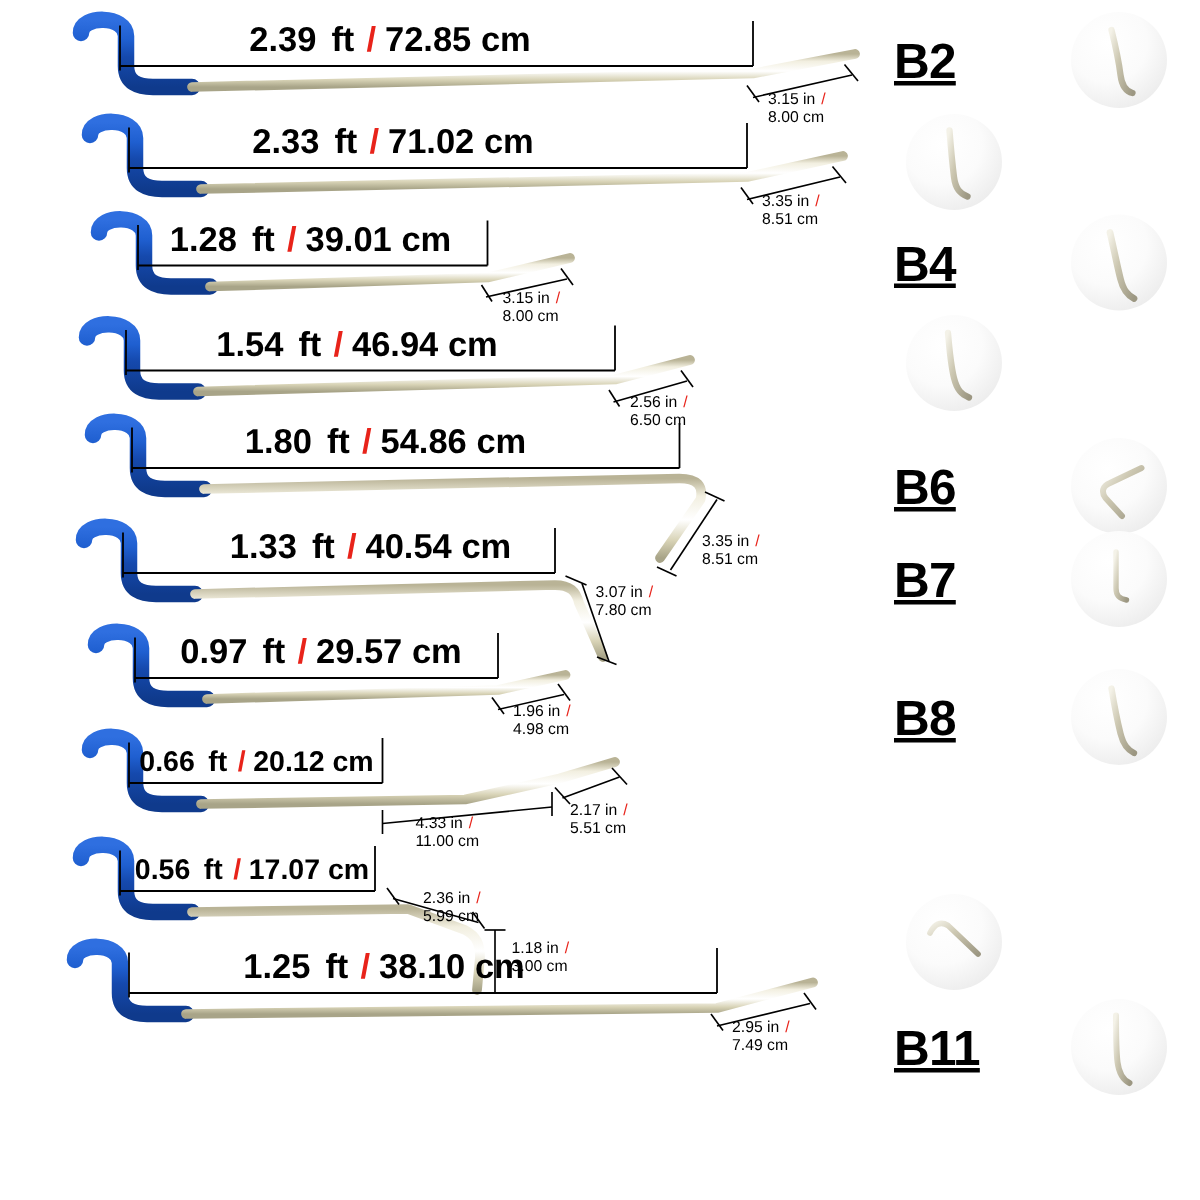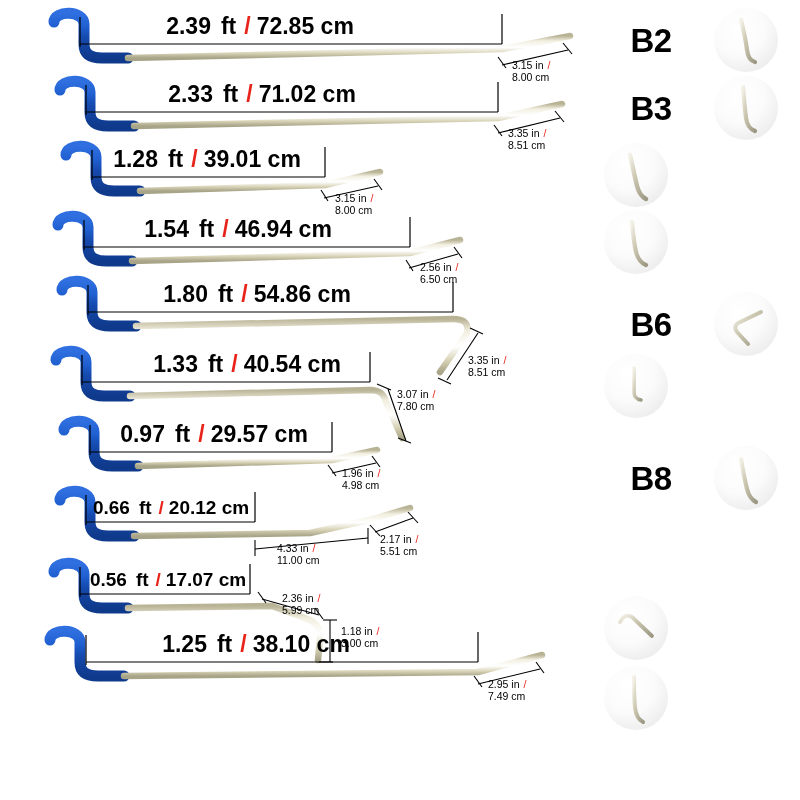--- a/index.html
+++ b/index.html
@@ -9,24 +9,24 @@
     font-family:"Liberation Sans", sans-serif;
     overflow:hidden;
     position:relative;
   }
   #stage{position:absolute;inset:0;width:794px;height:800px;margin-left:10px;}
   #svgRoot{position:absolute;left:0;top:0;width:800px;height:800px;}
 
   .labelcol{position:absolute;left:586px;top:0;width:214px;height:800px;}
   .lbl-row{position:absolute;left:0;width:214px;height:40px;display:flex;align-items:center;}
   .lbl-text{
-    width:110px;text-align:center;
+    width:110px;
     font-size:33px;font-weight:bold;color:#000;
     font-family:"Liberation Sans", sans-serif;
-    letter-spacing:-0.5px;line-height:1;
+    letter-spacing:-0.5px;line-height:1;text-decoration:underline;
   }
   .thumb{
     position:relative;width:64px;height:64px;border-radius:50%;
     background:radial-gradient(circle at 38% 32%, #ffffff 0%, #fbfbfb 45%, #ededed 78%, #e2e2e2 100%);
     margin-left:8px;flex:0 0 auto;
   }
   .thumb svg{position:absolute;left:0;top:0;width:64px;height:64px;}
 </style>
 </head>
 <body>
@@ -336,29 +336,29 @@
     <div class="lbl-row" style="top:20px">
       <div class="lbl-text">B2</div>
       <div class="thumb">
         <svg viewBox="0 0 64 64">
             <path d="M27,12 C30,24 32,34 33,42 C34,50 37,53 41,54" stroke="url(#thumbRod)" stroke-width="4.2" fill="none" stroke-linecap="round"></path>
           </svg>
       </div>
     </div>
 
     <div class="lbl-row" style="top:88px">
-      <div class="lbl-text">B3</div>
       <div class="thumb">
         <svg viewBox="0 0 64 64">
             <path d="M29,11 C30,24 31,34 32,42 C33,50 36,53 41,55" stroke="url(#thumbRod)" stroke-width="4.2" fill="none" stroke-linecap="round"></path>
           </svg>
       </div>
     </div>
 
     <div class="lbl-row" style="top:155px">
+      <div class="lbl-text">B4</div>
       <div class="thumb">
         <svg viewBox="0 0 64 64">
             <path d="M26,12 C29,25 31,35 33,43 C35,51 38,54 42,56" stroke="url(#thumbRod)" stroke-width="4.5" fill="none" stroke-linecap="round"></path>
           </svg>
       </div>
     </div>
 
     <div class="lbl-row" style="top:222px">
       <div class="thumb">
         <svg viewBox="0 0 64 64">
@@ -370,20 +370,21 @@
     <div class="lbl-row" style="top:304px">
       <div class="lbl-text">B6</div>
       <div class="thumb">
         <svg viewBox="0 0 64 64">
             <path d="M47,20 L26,30 C21,32 20,36 23,40 L34,52" stroke="url(#thumbRod)" stroke-width="4" fill="none" stroke-linecap="round" stroke-linejoin="round"></path>
           </svg>
       </div>
     </div>
 
     <div class="lbl-row" style="top:366px">
+      <div class="lbl-text">B7</div>
       <div class="thumb">
         <svg viewBox="0 0 64 64">
             <path d="M30,14 L30,38 C30,43 32,45 37,46" stroke="url(#thumbRod)" stroke-width="3.6" fill="none" stroke-linecap="round" stroke-linejoin="round"></path>
           </svg>
       </div>
     </div>
 
     <div class="lbl-row" style="top:458px">
       <div class="lbl-text">B8</div>
       <div class="thumb">
@@ -396,20 +397,21 @@
 
     <div class="lbl-row" style="top:608px">
       <div class="thumb">
         <svg viewBox="0 0 64 64">
             <path d="M16,26 C19,20 23,18 28,21 L48,40" stroke="url(#thumbRod)" stroke-width="3.8" fill="none" stroke-linecap="round" stroke-linejoin="round"></path>
           </svg>
       </div>
     </div>
 
     <div class="lbl-row" style="top:678px">
+      <div class="lbl-text">B11</div>
       <div class="thumb">
         <svg viewBox="0 0 64 64">
             <path d="M30,11 C30,24 30,34 31,42 C32,50 35,54 39,56" stroke="url(#thumbRod)" stroke-width="4" fill="none" stroke-linecap="round"></path>
           </svg>
       </div>
     </div>
 
   </div>
 </div>
 

